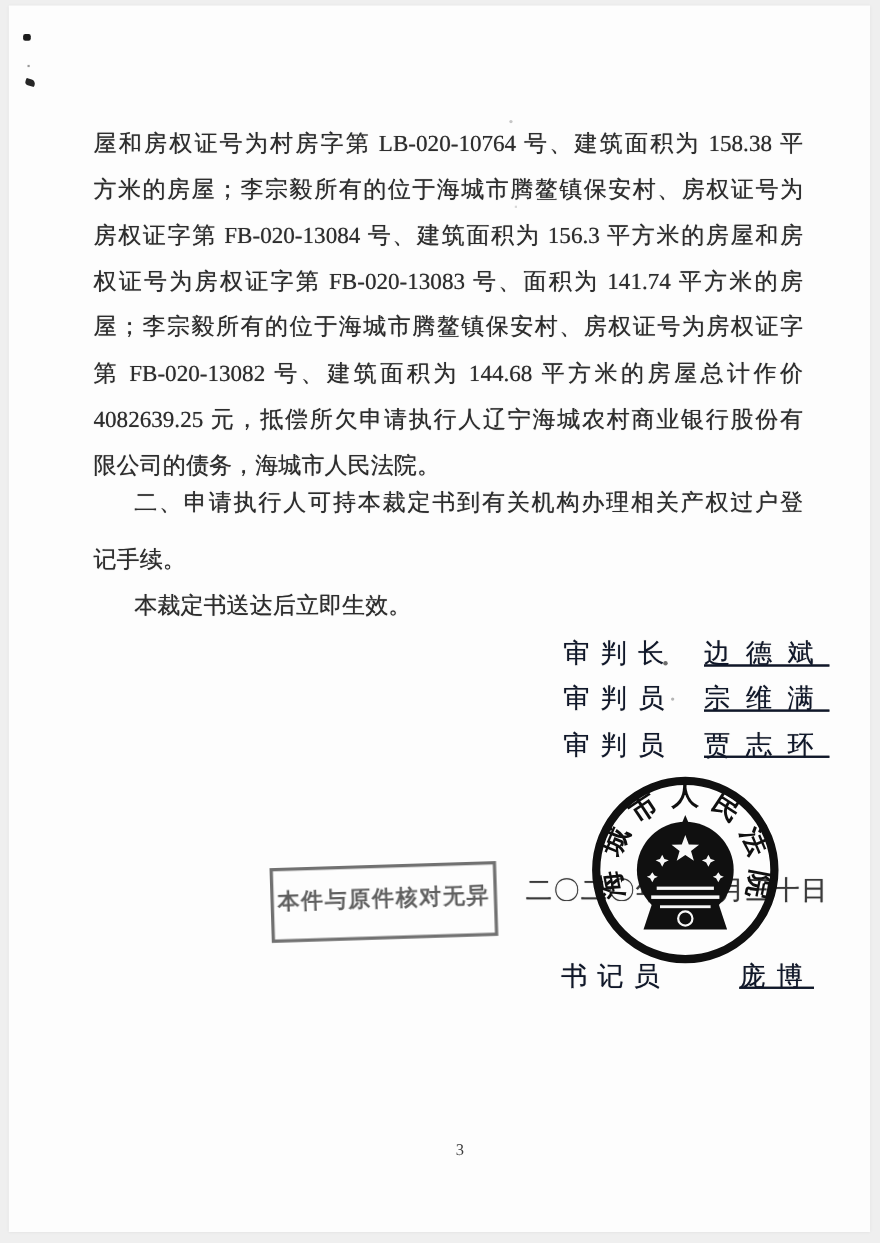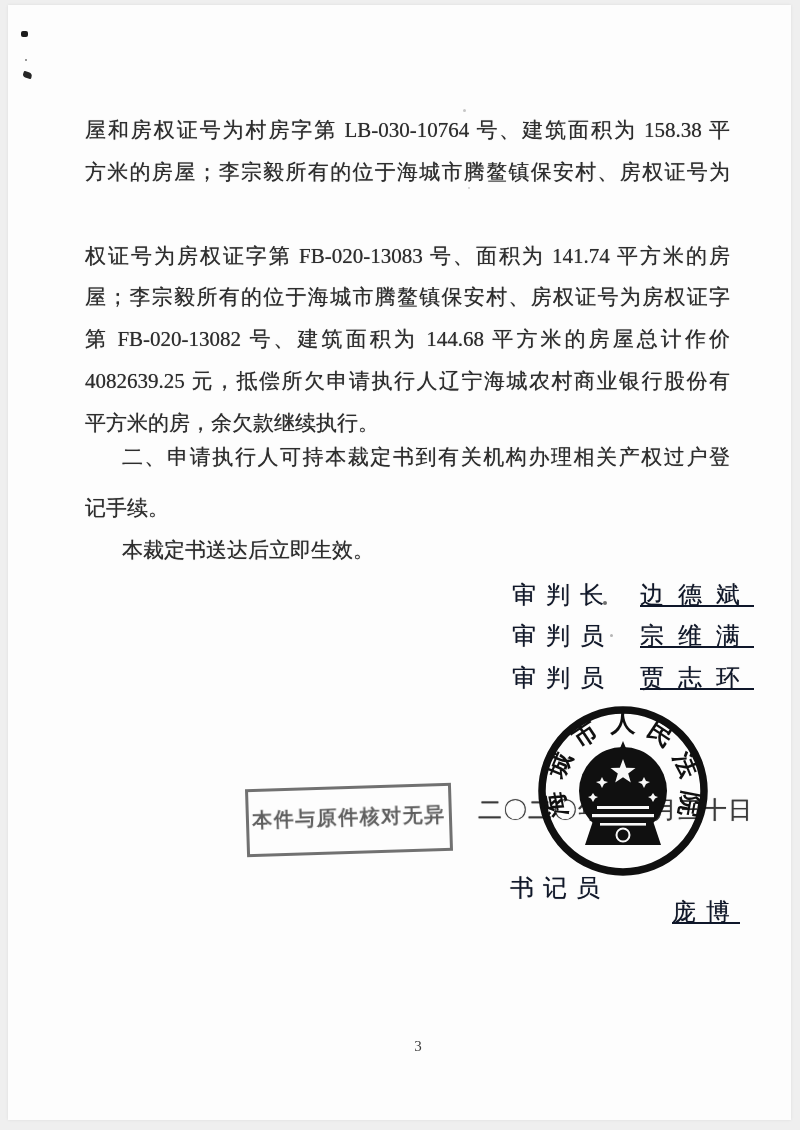--- a/index.html
+++ b/index.html
@@ -23,21 +23,21 @@
   .bline.endline{text-align:left;text-align-last:left;}
   .bline.indent{padding-left:37px;width:608px;}
   .sigrow{
     position:absolute;left:504px;width:250px;height:30px;line-height:30px;
     font-size:24px;color:#0f172a;text-shadow:0 0 0.7px rgba(45,45,45,0.7);
     white-space:nowrap;
   }
   .sig-role{position:absolute;left:0;letter-spacing:10px;}
   .sig-name{position:absolute;left:128px;letter-spacing:14px;text-decoration:underline;}
   .clerkrow .sig-role{letter-spacing:9px;}
-  .clerkrow .sig-name{left:162px;letter-spacing:10px;margin-top:24px;}
+  .clerkrow .sig-name{left:162px;letter-spacing:10px;}
   .dateline{
     position:absolute;left:470px;top:790px;height:30px;line-height:30px;
     font-size:24px;color:#3a3a3a;letter-spacing:1px;z-index:1;
     text-shadow:0 0 0.8px rgba(55,55,55,0.8);white-space:nowrap;
   }
   .seal{
     position:absolute;left:527px;top:698px;width:176px;height:176px;z-index:2;
     filter:blur(0.3px);
   }
   .vstamp{
@@ -68,27 +68,28 @@
 <div class="page">
 
   <div class="artifact a1"></div>
   <div class="artifact a2"></div>
   <div class="artifact a3"></div>
   <div class="artifact a4"></div>
   <div class="artifact a5"></div>
   <div class="artifact a6"></div>
   <div class="artifact a7"></div>
 
-  <div class="bline" style="top:110px">屋和房权证号为村房字第 LB-030-10764 号、建筑面积为 158.38 平</div>
+  <div class="bline" style="top:110px">屋和房权证号为村房字第 LB-020-10764 号、建筑面积为 158.38 平</div>
   <div class="bline" style="top:152px">方米的房屋；李宗毅所有的位于海城市腾鳌镇保安村、房权证号为</div>
+  <div class="bline" style="top:194px">房权证字第 FB-020-13084 号、建筑面积为 156.3 平方米的房屋和房</div>
   <div class="bline" style="top:236px">权证号为房权证字第 FB-020-13083 号、面积为 141.74 平方米的房</div>
   <div class="bline" style="top:277px">屋；李宗毅所有的位于海城市腾鳌镇保安村、房权证号为房权证字</div>
   <div class="bline" style="top:319px">第 FB-020-13082 号、建筑面积为 144.68 平方米的房屋总计作价</div>
   <div class="bline" style="top:361px">4082639.25 元，抵偿所欠申请执行人辽宁海城农村商业银行股份有</div>
-  <div class="bline endline" style="top:403px">平方米的房，余欠款继续执行。</div>
+  <div class="bline endline" style="top:403px">限公司的债务，海城市人民法院。</div>
   <div class="bline indent" style="top:437px">二、申请执行人可持本裁定书到有关机构办理相关产权过户登</div>
   <div class="bline endline" style="top:488px">记手续。</div>
   <div class="bline endline indent" style="top:530px">本裁定书送达后立即生效。</div>
 
   <div class="sigrow" style="top:575px">
     <span class="sig-role">审判长</span>
     <span class="sig-name">边德斌</span>
   </div>
   <div class="sigrow" style="top:616px">
     <span class="sig-role">审判员</span>

